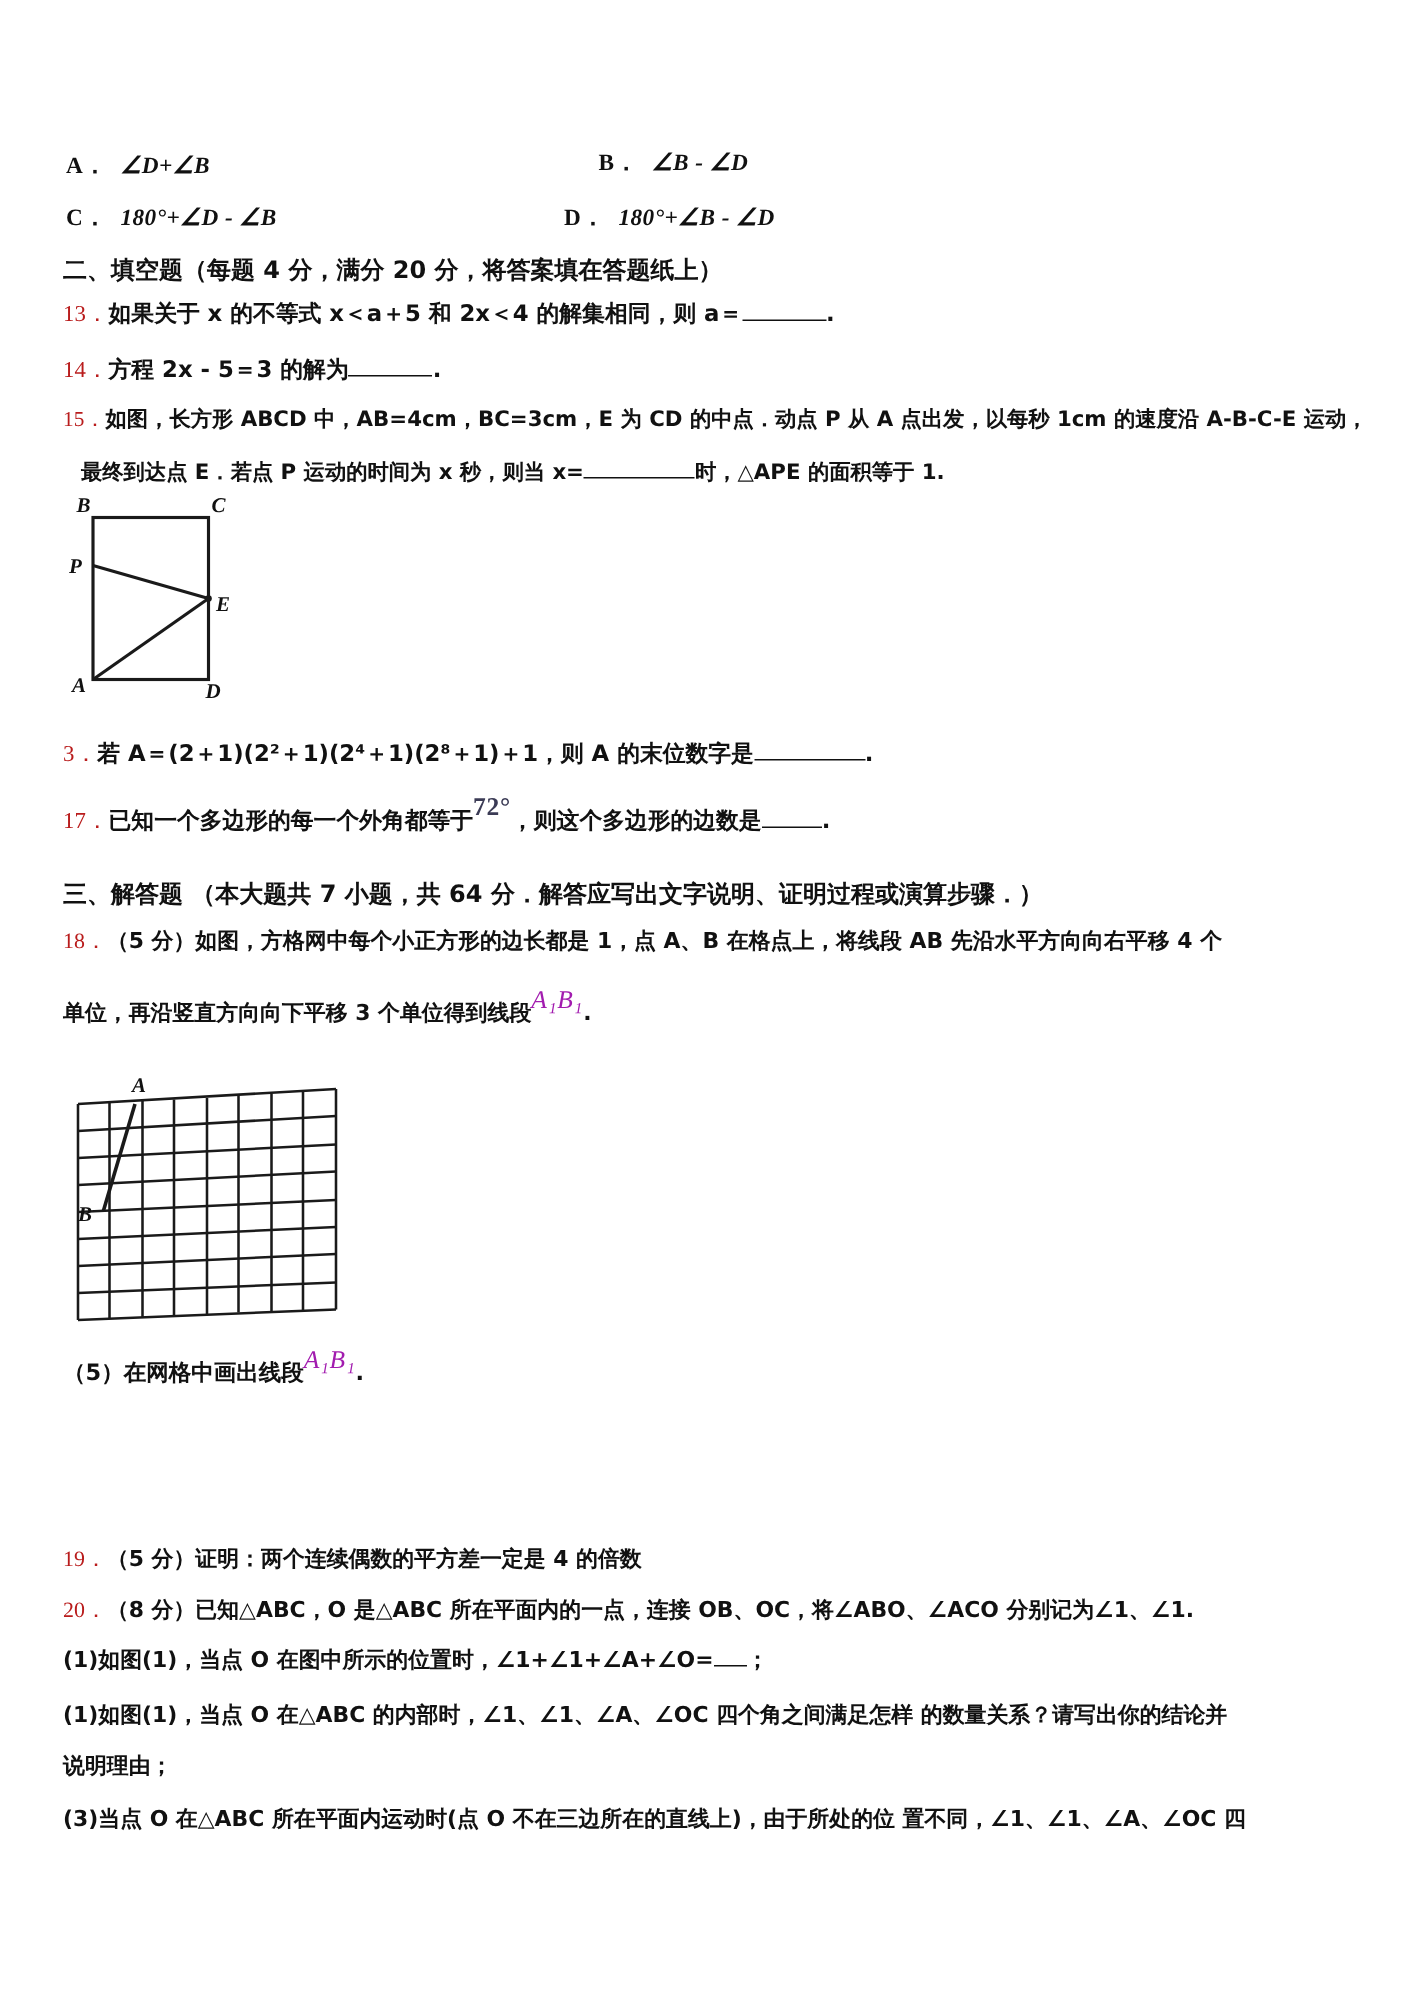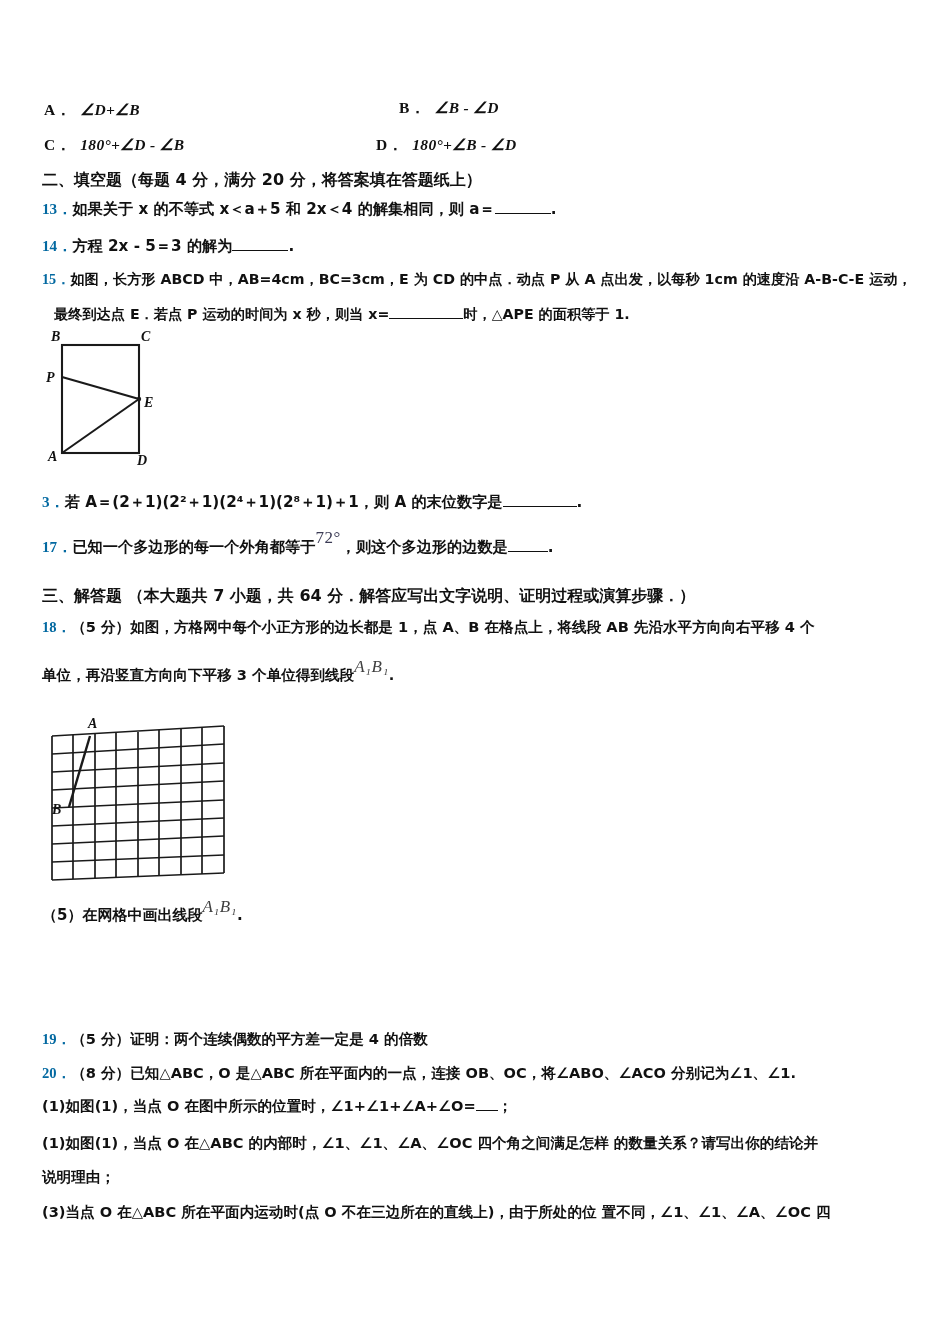--- a/index.html
+++ b/index.html
@@ -43,48 +43,48 @@
     font-family: "DejaVu Sans", "Liberation Sans", sans-serif;
   }
 
   .qline {
     font-size: 15.2px;
     white-space: nowrap;
     font-family: "DejaVu Sans", "Liberation Sans", sans-serif;
     font-weight: bold;
   }
   .qnum {
-    font-weight: bold;
-    font-family: "Liberation Serif", serif;
-    color: #0369a1;
+    font-weight: normal;
+    font-family: "Liberation Serif", serif;
+    color: #b91c1c;
   }
   .blank {
     display: inline-block;
     border-bottom: 1.6px solid #111;
     vertical-align: baseline;
   }
   .b-sm { width: 40px; }
   .b-md { width: 56px; }
   .b-lg { width: 74px; }
   .b-xs { width: 22px; }
 
   
   .mathtok {
     font-family: "Liberation Serif", serif;
     font-style: italic;
     font-weight: normal;
     font-size: 17px;
-    color: #404040;
+    color: #a21caf;
     display: inline-block;
     transform: translateY(-8px);
     letter-spacing: .5px;
   }
   .deg72 {
     font-family: "Liberation Serif", serif;
-    font-weight: normal;
+    font-weight: bold;
     font-size: 17px;
     color: #3b3b55;
     display: inline-block;
     transform: translateY(-9px);
     letter-spacing: .5px;
   }
 
   
   .figure { position: absolute; }
   svg { display: block; }

